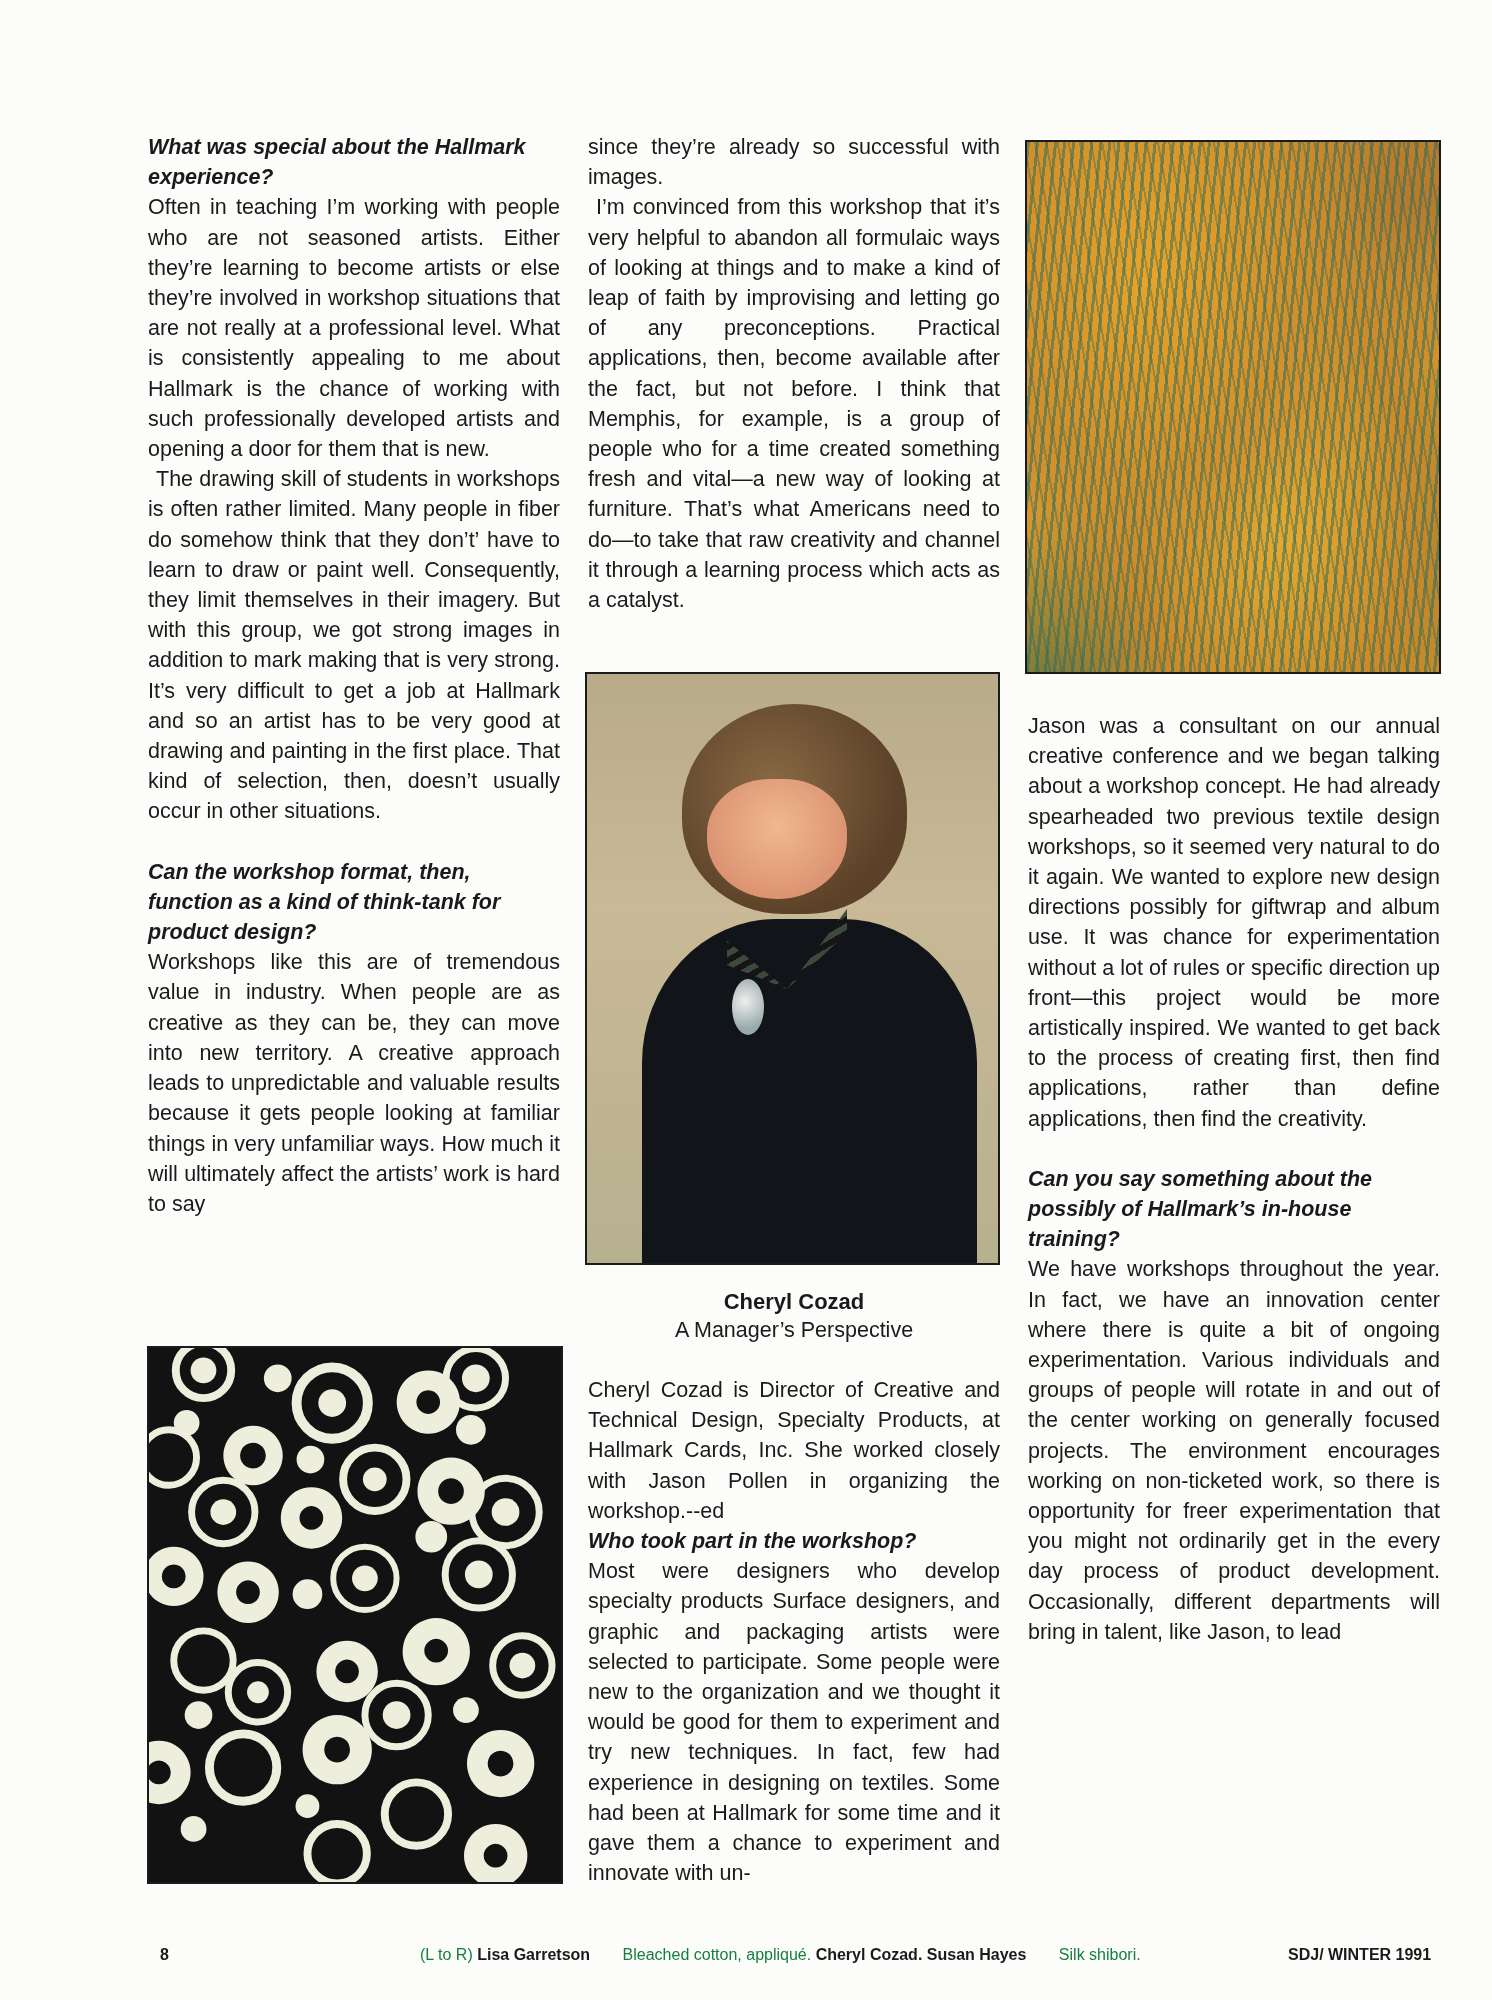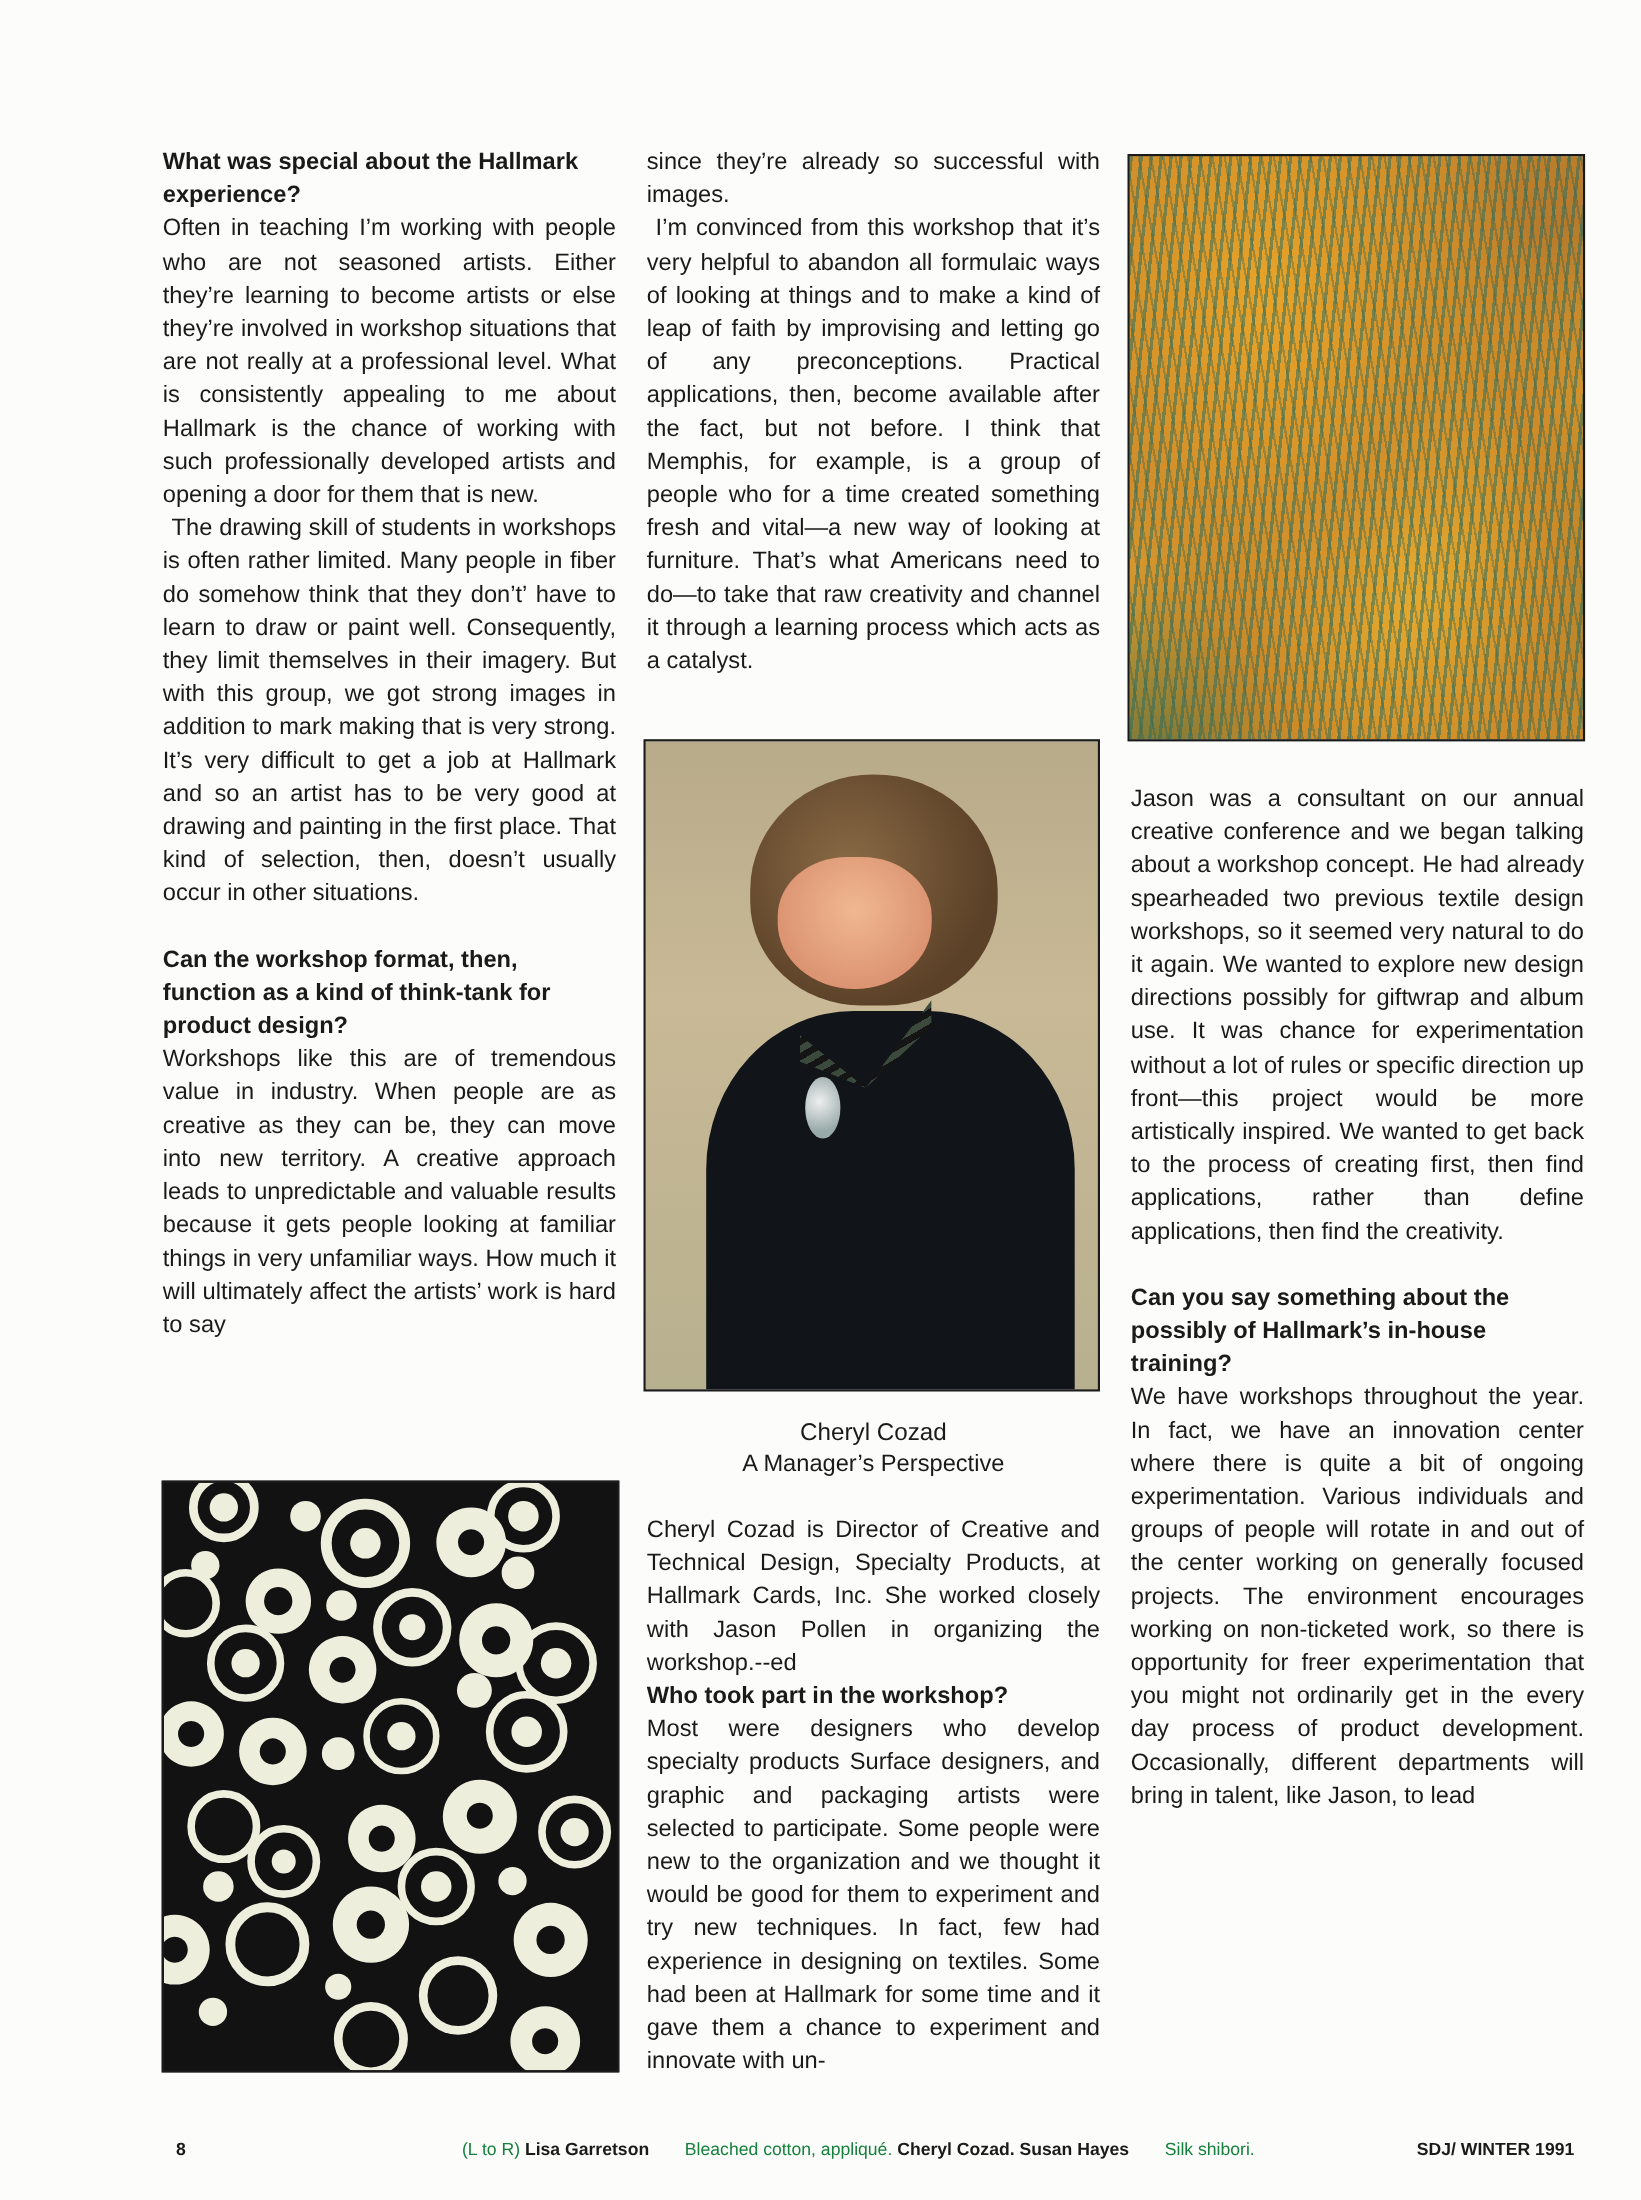--- a/index.html
+++ b/index.html
@@ -5,21 +5,21 @@
   html, body { margin: 0; padding: 0; }
   body {
     width: 1492px; height: 2000px; position: relative; overflow: hidden;
     background: #fcfcfa;
     font-family: "Liberation Sans", "DejaVu Sans", sans-serif;
     color: #1a1a1a;
   }
   .col { position: absolute; font-size: 21.5px; line-height: 30.2px; text-align: justify; }
   .col p { margin: 0; }
   .col p.indent { text-indent: 8px; }
-  .q { font-weight: bold; text-align: left; }
+  .q { font-weight: bold; font-style: italic; text-align: left; }
   .gap { height: 30px; }
   .img { position: absolute; border: 2px solid #1b1b1b; box-sizing: border-box; overflow: hidden; }
 
   
   #img-textile {
     left: 1025px; top: 140px; width: 416px; height: 534px;
     background:
       repeating-linear-gradient(96deg, rgba(46,110,95,0.55) 0 3px, rgba(0,0,0,0) 3px 9px),
       repeating-linear-gradient(80deg, rgba(40,95,80,0.35) 0 2px, rgba(0,0,0,0) 2px 11px),
       radial-gradient(ellipse at 30% 25%, #e8a428 0%, #d2902a 35%, rgba(0,0,0,0) 60%),
@@ -41,21 +41,21 @@
     background: repeating-linear-gradient(150deg, #3b4a3c 0 6px, #151515 6px 12px);
     clip-path: polygon(0 40%, 50% 100%, 100% 0, 100% 30%, 50% 100%, 0 70%); }
   .portrait-brooch { position:absolute; left:145px; top:305px; width:32px; height:56px; border-radius:50%;
     background: radial-gradient(circle at 40% 40%, #eee, #9aa 70%); }
   
   #img-circles {
     left: 147px; top: 1346px; width: 416px; height: 538px; background: #121212;
   }
   #img-circles svg { width: 100%; height: 100%; display: block; }
 
-  .caption-name { position:absolute; left:588px; top:1288px; width:412px; text-align:center; font-weight:normal; font-size:22px; line-height:28px; }
+  .caption-name { position:absolute; left:588px; top:1288px; width:412px; text-align:center; font-weight:bold; font-size:22px; line-height:28px; }
   .caption-sub { position:absolute; left:588px; top:1316px; width:412px; text-align:center; font-size:21.5px; line-height:28px; }
 
   .footer { position:absolute; top:1945px; font-size:16px; line-height:20px; }
   .footer b { font-weight: bold; }
   .footer .light { color:#15803d;margin-left:28px; }
 </style>
 </head>
 <body>
 
 <div class="col" style="left:148px; top:132px; width:412px;">

